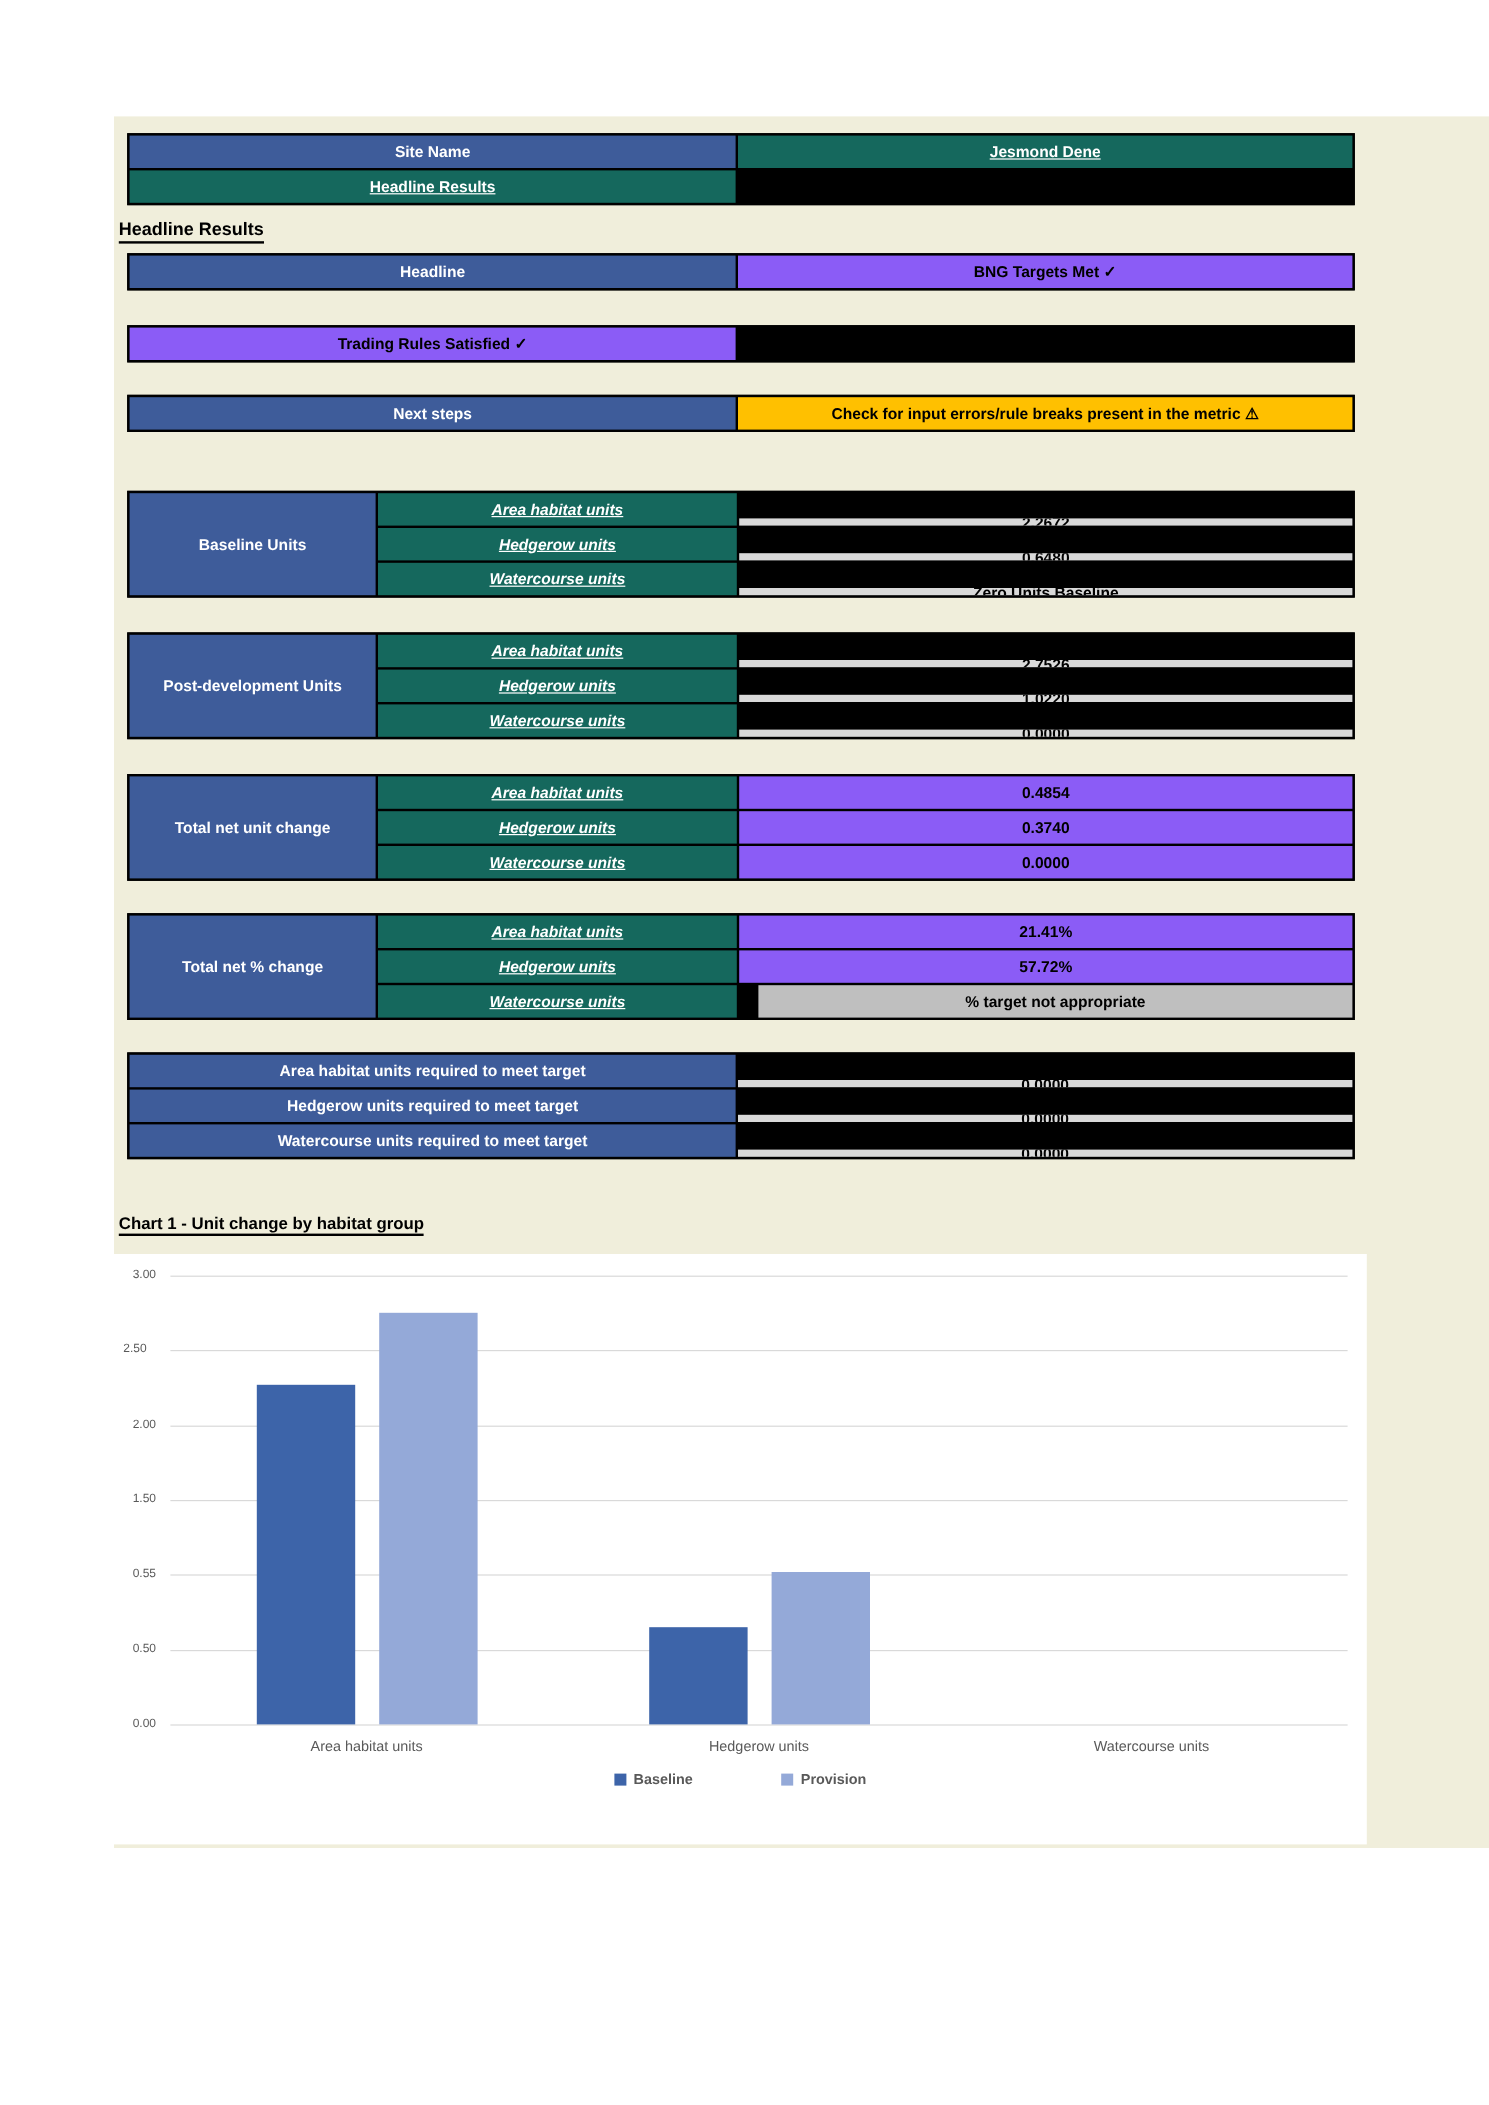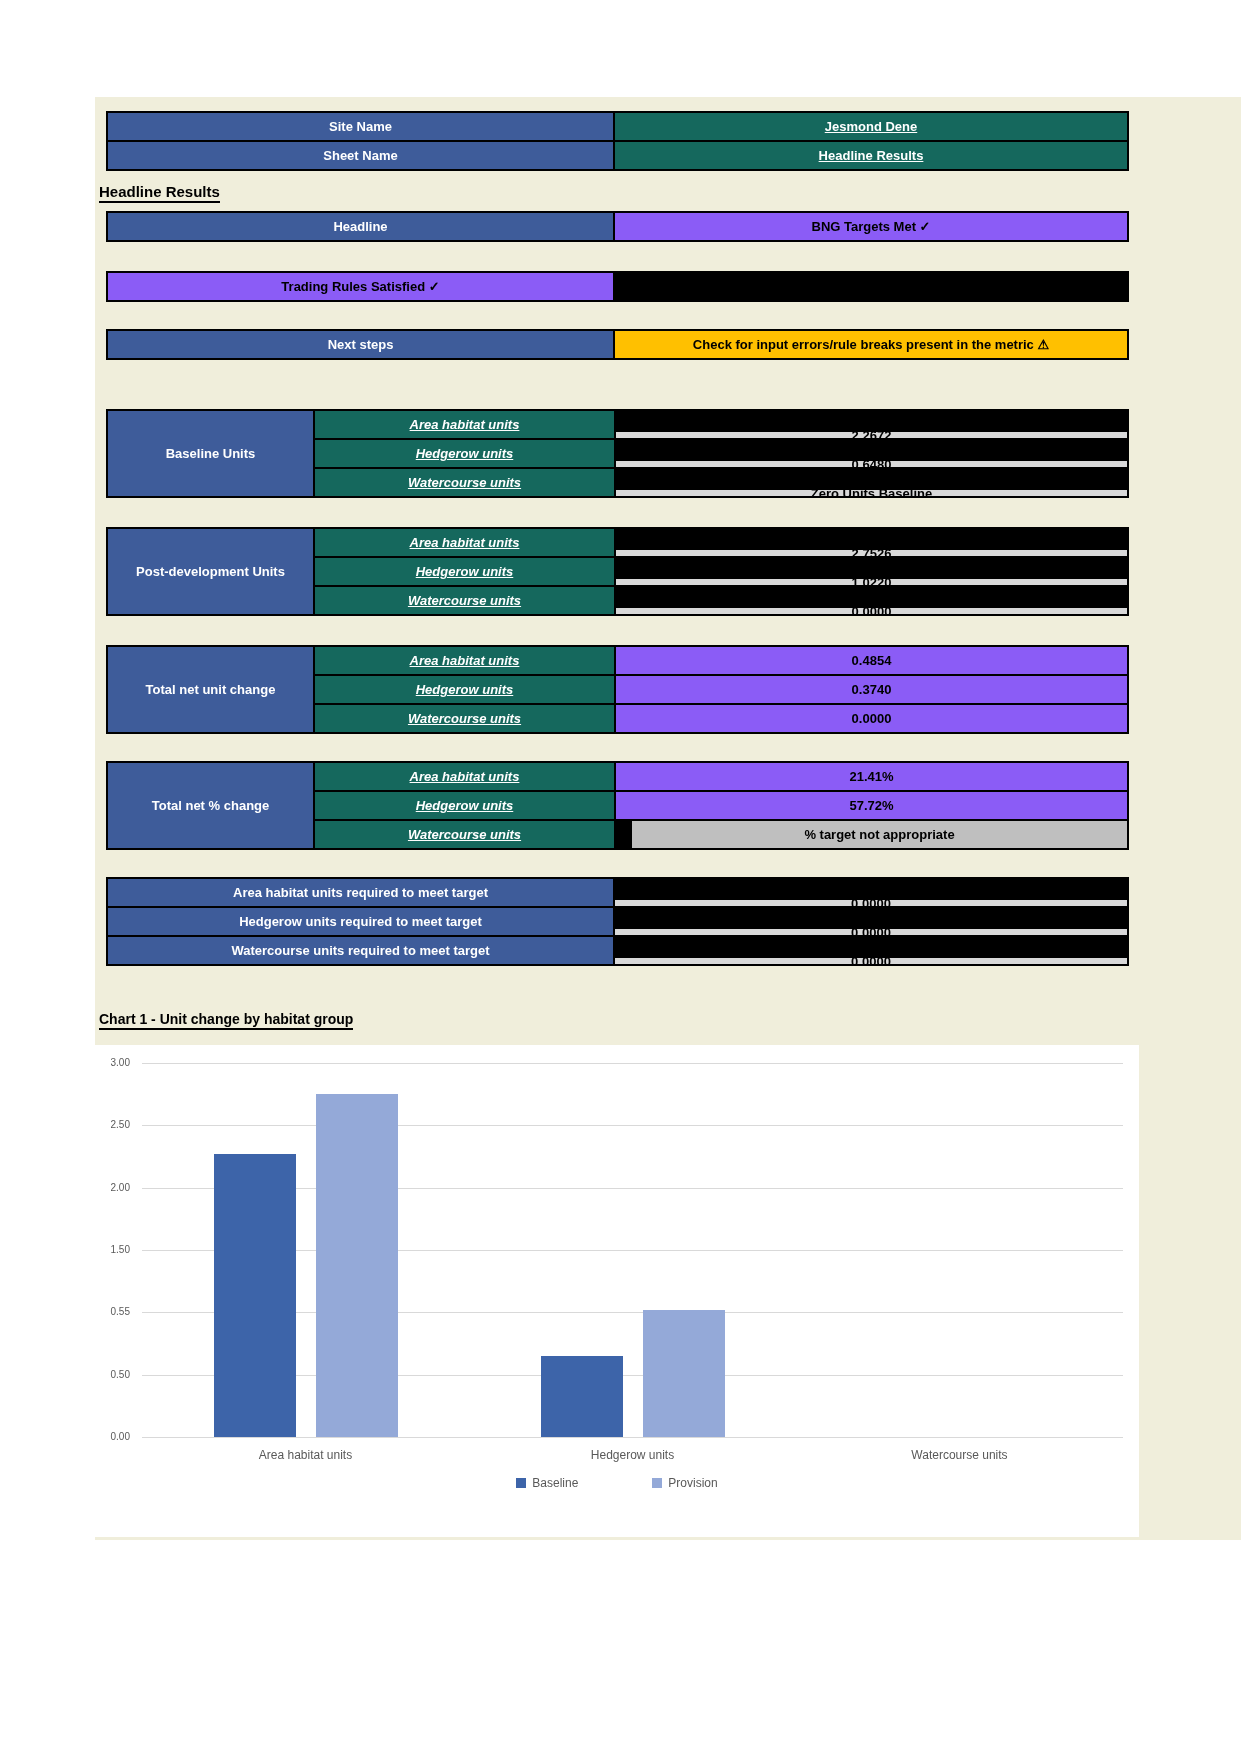--- a/index.html
+++ b/index.html
@@ -25,35 +25,34 @@
 
   .heading{position:absolute;left:99px;font-size:15px;font-weight:bold;color:#000;
            border-bottom:2px solid #000;padding-bottom:1px;}
 
   
   .chart{position:absolute;left:95px;top:1045px;width:1044px;height:492px;}
   .gridline{position:absolute;height:1px;background:#d9d9d9;}
   .ytick{position:absolute;font-size:10px;color:#595959;text-align:right;}
   .bar{position:absolute;}
   .xcat{position:absolute;font-size:12px;color:#595959;text-align:center;}
-  .legend{position:absolute;left:0;width:100%;display:flex;justify-content:center;gap:74px;}
+  .legend{position:absolute;left:0;width:100%;display:flex;justify-content:center;gap:74px;font-weight:bold;}
   .legend-item{display:flex;align-items:center;gap:6px;font-size:12px;color:#595959;}
   .swatch{width:10px;height:10px;display:inline-block;}
 </style>
 </head>
 <body>
 
 <div class="page">
 
   <div class="cream"></div>
 
   <div class="tbl two-col" style="top:111px">
     <div class="cell c-blue">Site Name</div>
     <div class="cell c-teal" style="font-style:normal">Jesmond Dene</div>
-    <div class="cell c-blue">Sheet Name</div>
     <div class="cell c-teal" style="font-style:normal">Headline Results</div>
   </div>
 
   <div class="heading" style="top:183px">Headline Results</div>
 
   <div class="tbl two-col" style="top:211px">
     <div class="cell c-blue">Headline</div>
     <div class="cell c-green">BNG Targets Met ✓</div>
   </div>
 
@@ -119,21 +118,21 @@
       <div class="ytick" style="left: 0px; width: 35px; top: 386px;">0.00</div>
       <div class="gridline" style="left: 47px; top: 329.667px; width: 981px;"></div>
       <div class="ytick" style="left: 0px; width: 35px; top: 323.667px;">0.50</div>
       <div class="gridline" style="left: 47px; top: 267.333px; width: 981px;"></div>
       <div class="ytick" style="left: 0px; width: 35px; top: 261.333px;">0.55</div>
       <div class="gridline" style="left: 47px; top: 205px; width: 981px;"></div>
       <div class="ytick" style="left: 0px; width: 35px; top: 199px;">1.50</div>
       <div class="gridline" style="left: 47px; top: 142.667px; width: 981px;"></div>
       <div class="ytick" style="left: 0px; width: 35px; top: 136.667px;">2.00</div>
       <div class="gridline" style="left: 47px; top: 80.3333px; width: 981px;"></div>
-      <div class="ytick" style="left: 0px; width: 35px; top: 74.3333px;">2.50</div>
+      <div class="ytick" style="left: 0px; width: 35px; top: 74.3333px; text-align: center;">2.50</div>
       <div class="gridline" style="left: 47px; top: 18px; width: 981px;"></div>
       <div class="ytick" style="left: 0px; width: 35px; top: 12px;">3.00</div>
       <div class="bar" style="left: 118.5px; top: 109.356px; width: 82px; height: 282.644px; background: rgb(61, 100, 169);"></div>
       <div class="bar" style="left: 445.5px; top: 311.216px; width: 82px; height: 80.784px; background: rgb(61, 100, 169);"></div>
       <div class="bar" style="left: 220.5px; top: 48.8425px; width: 82px; height: 343.157px; background: rgb(148, 169, 216);"></div>
       <div class="bar" style="left: 547.5px; top: 264.591px; width: 82px; height: 127.409px; background: rgb(148, 169, 216);"></div>
       <div class="xcat" style="left: 47px; width: 327px; top: 403px;">Area habitat units</div>
       <div class="xcat" style="left: 374px; width: 327px; top: 403px;">Hedgerow units</div>
       <div class="xcat" style="left: 701px; width: 327px; top: 403px;">Watercourse units</div>
       <div class="legend" style="top: 431px;">

